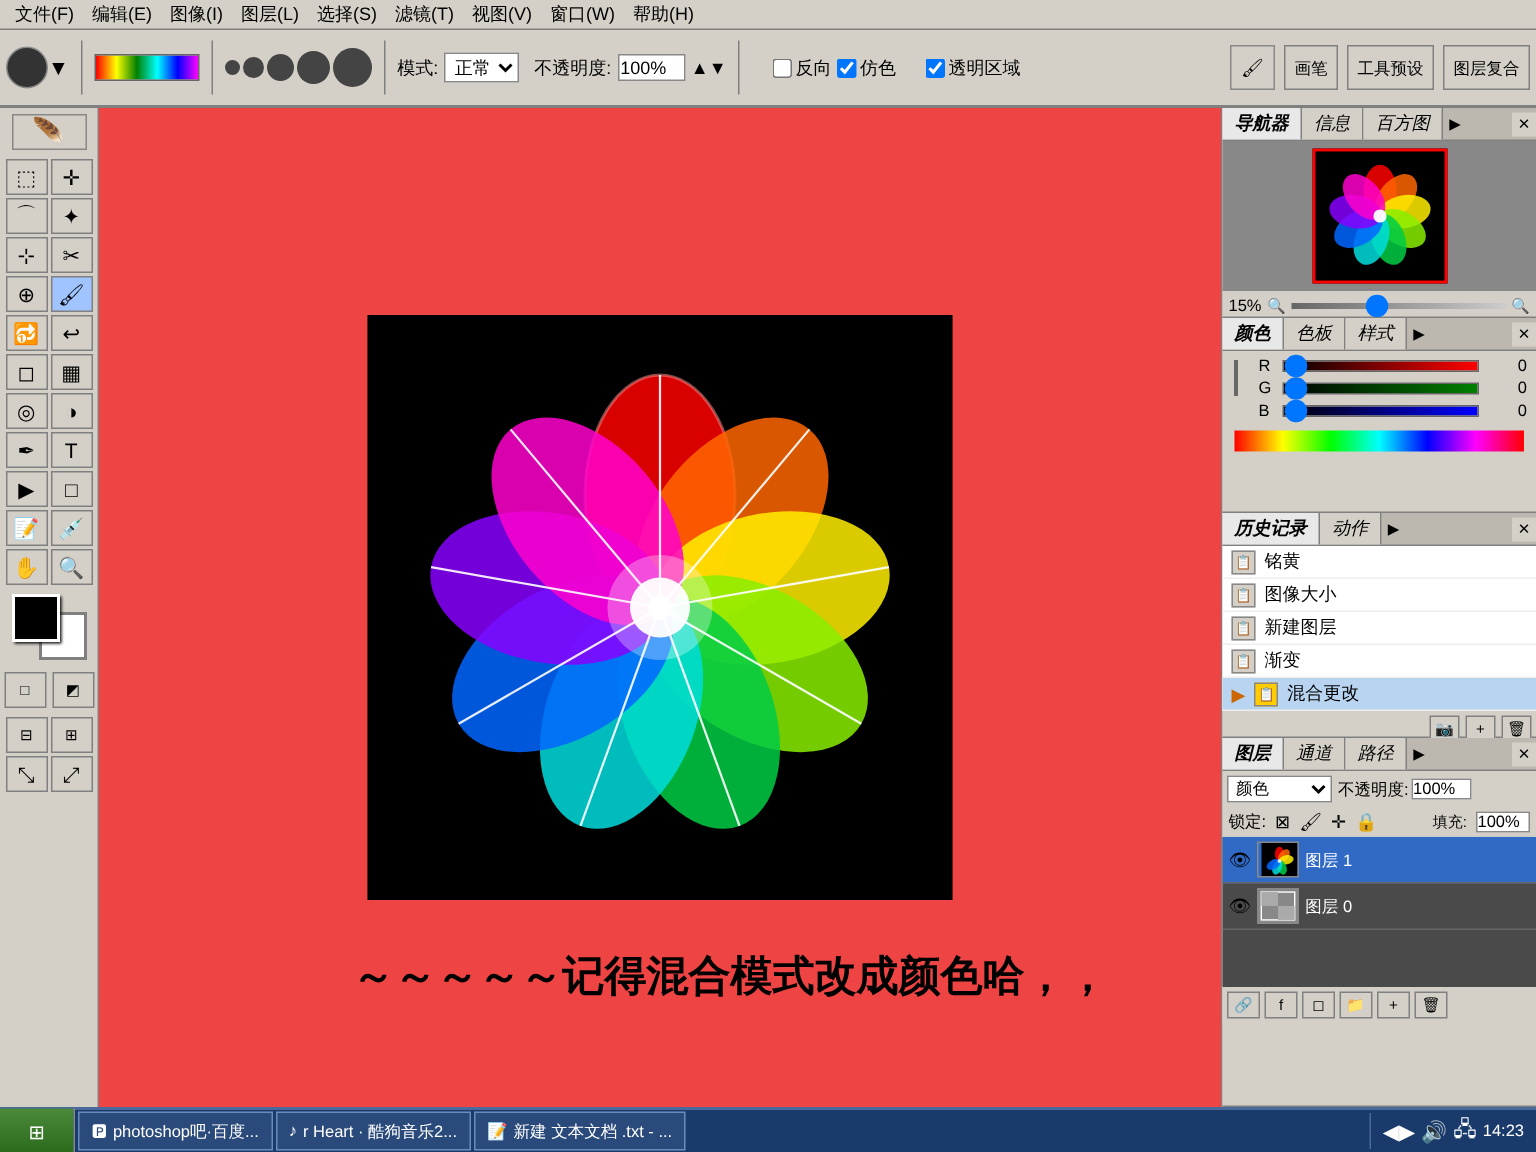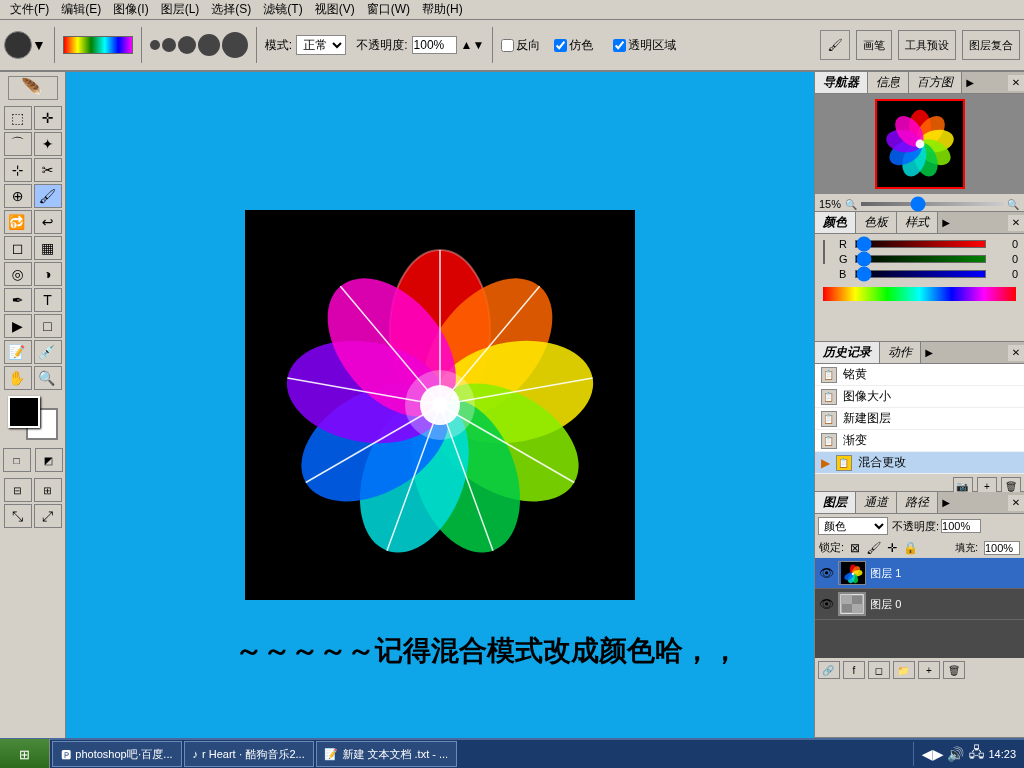--- a/index.html
+++ b/index.html
@@ -10,40 +10,40 @@
     #menubar span { padding: 0 6px; cursor: pointer; font-size: 12px; }
 
     
     #toolbar { background: #d4d0c8; height: 52px; display: flex; align-items: center; border-bottom: 2px solid #808080; padding: 0 4px; gap: 4px; }
     .toolbar-item { display: flex; align-items: center; }
     .color-gradient-bar { width: 70px; height: 18px; background: linear-gradient(to right, red, yellow, green, cyan, blue, magenta); border: 1px solid #666; }
     .brush-sizes { display: flex; gap: 2px; }
     .mode-select { font-size: 12px; border: 1px solid #888; background: white; padding: 1px 2px; }
     .opacity-input { width: 45px; font-size: 12px; border: 1px solid #888; padding: 1px; }
     .toolbar-sep { width: 1px; height: 36px; background: #808080; margin: 0 4px; }
-    .checkbox-label { display: flex; align-items: center; gap: 2px; font-size: 12px; }
+    .checkbox-label { display: flex; align-items: center; gap: 2px; font-size: 12px; margin-left: 14px; }
     .toolbar-right { margin-left: auto; display: flex; gap: 6px; }
     .right-btn { font-size: 11px; padding: 2px 6px; background: #d4d0c8; border: 1px solid #808080; cursor: pointer; }
 
     
     #main { display: flex; height: calc(768px - 20px - 52px - 30px); }
 
     
     #toolbox { width: 66px; background: #d4d0c8; border-right: 1px solid #808080; display: flex; flex-direction: column; align-items: center; padding: 4px 2px; gap: 2px; }
     .tool-row { display: flex; gap: 2px; }
     .tool-btn { width: 28px; height: 24px; background: #d4d0c8; border: 1px solid #808080; display: flex; align-items: center; justify-content: center; cursor: pointer; font-size: 14px; }
     .color-boxes { margin-top: 4px; position: relative; width: 50px; height: 44px; }
     .fg-box { position: absolute; top: 0; left: 0; width: 32px; height: 32px; background: black; border: 2px solid white; box-shadow: 1px 1px 2px #000; }
     .bg-box { position: absolute; bottom: 0; right: 0; width: 32px; height: 32px; background: white; border: 2px solid #808080; }
     .quick-mask { margin-top: 6px; display: flex; gap: 4px; }
     .qm-btn { width: 28px; height: 24px; background: #d4d0c8; border: 1px solid #808080; cursor: pointer; display: flex; align-items: center; justify-content: center; font-size: 10px; }
     .view-mode { margin-top: 4px; display: flex; gap: 2px; }
 
     
-    #canvas-area { flex: 1; background: #0ea5e9; overflow: hidden; position: relative; display: flex; align-items: center; justify-content: center; flex-direction: column; }
+    #canvas-area { flex: 1; background: #ef4444; overflow: hidden; position: relative; display: flex; align-items: center; justify-content: center; flex-direction: column; }
     #canvas-image { width: 390px; height: 390px; background: black; display: flex; align-items: center; justify-content: center; overflow: hidden; }
     .flower-svg { width: 390px; height: 390px; }
     #watermark { position: absolute; bottom: -70px; left: -10px; font-size: 28px; font-family: 'KaiTi', '楷体', serif; font-weight: bold; color: black; white-space: nowrap; }
 
     
     #right-panels { width: 210px; background: #d4d0c8; display: flex; flex-direction: column; border-left: 1px solid #808080; }
 
     
     .panel { border-bottom: 1px solid #808080; background: #d4d0c8; }
     .panel-header { display: flex; align-items: center; background: #bcb8b0; border-bottom: 1px solid #808080; height: 22px; }
@@ -145,21 +145,21 @@
     <option>正常</option>
   </select>
   <label style="font-size:12px;margin-left:6px;">不透明度:</label>
   <input type="text" class="opacity-input" value="100%" style="">
   <span style="font-size:12px;cursor:pointer;">▲▼</span>
   <div class="toolbar-sep"></div>
   <label class="checkbox-label">
     <input type="checkbox" style="">
     <span>反向</span>
   </label>
-  <label class="checkbox-label" style="margin-left:10px;">
+  <label class="checkbox-label" style="margin-left:0;">
     <input type="checkbox" checked="" style="">
     <span>仿色</span>
   </label>
   <label class="checkbox-label" style="margin-left:16px;">
     <input type="checkbox" checked="" style="">
     <span>透明区域</span>
   </label>
   <div class="toolbar-right">
     <div style="width:30px;height:30px;background:#d4d0c8;border:1px solid #888;display:flex;align-items:center;justify-content:center;cursor:pointer;">🖌</div>
     <button class="right-btn">画笔</button>

